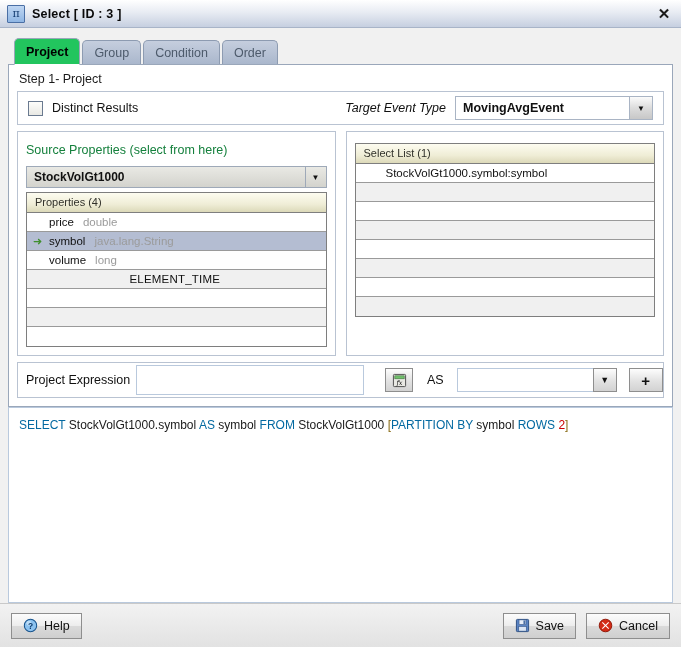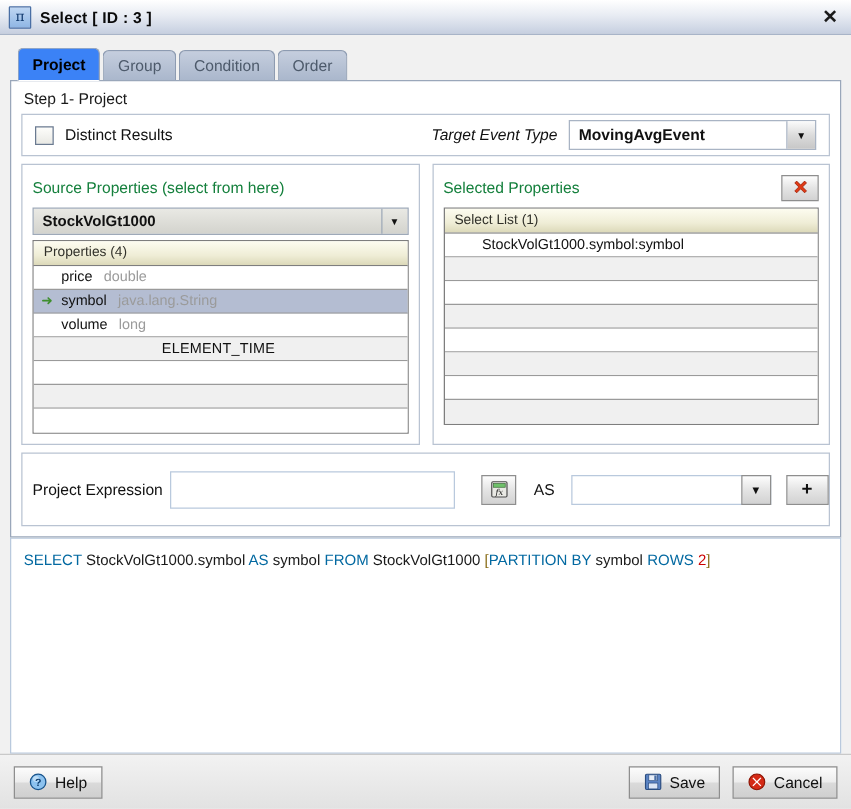--- a/index.html
+++ b/index.html
@@ -99,21 +99,21 @@
     background: linear-gradient(to bottom, #c5cede 0%, #aab7cc 100%);
     border: 1px solid #8d9bb1;
     border-bottom: none;
     border-radius: 5px 5px 0 0;
     margin-right: 2px;
     cursor: pointer;
     position: relative;
     box-sizing: border-box;
   }
   .tab.active {
-    background: #3b82f6;
+    background: #22c55e;
     color: #000;
     font-weight: bold;
     height: 27px;
     line-height: 26px;
     border: 1px solid #9aa7ba;
     border-bottom: 1px solid #fff;
     z-index: 3;
     margin-bottom: -1px;
   }
 
@@ -327,21 +327,21 @@
 
   
   .expr-row {
     display: flex;
     align-items: center;
     margin-top: 6px;
     border: 1px solid #b9c3d2;
     background: #fff;
     padding: 6px 8px;
     box-sizing: border-box;
-    height: 59px;
+    height: 36px;
   }
   .expr-label {
     font-size: 12.5px;
     color: #111;
     width: 110px;
     flex: none;
   }
   .expr-input {
     width: 228px;
     height: 30px;
@@ -542,28 +542,20 @@
             <div class="list-row even">
               <span class="prop-name"></span>
             </div>
             <div class="list-row odd">
               <span class="prop-name"></span>
             </div>
           </div>
         </div>
 
         <div class="panel">
-          <div class="panel-head">
-            <div class="panel-title">Selected Properties</div>
-            <div class="btn-del">
-              <svg class="ico" viewBox="0 0 16 16">
-                <path d="M3 3.6 L4.6 2 L8 5.4 L11.4 2 L13 3.6 L9.6 7 L13 10.4 L11.4 12 L8 8.6 L4.6 12 L3 10.4 L6.4 7 Z" fill="#e03a15" stroke="#9c1f06" stroke-width="0.7" stroke-linejoin="round"></path>
-              </svg>
-            </div>
-          </div>
           <div class="list" style="margin-top:4px;">
             <div class="list-head">Select List (1)</div>
             <div class="list-row odd">
               <span class="sel-item">StockVolGt1000.symbol:symbol</span>
             </div>
             <div class="list-row even">
               <span class="sel-item"></span>
             </div>
             <div class="list-row odd">
               <span class="sel-item"></span>

